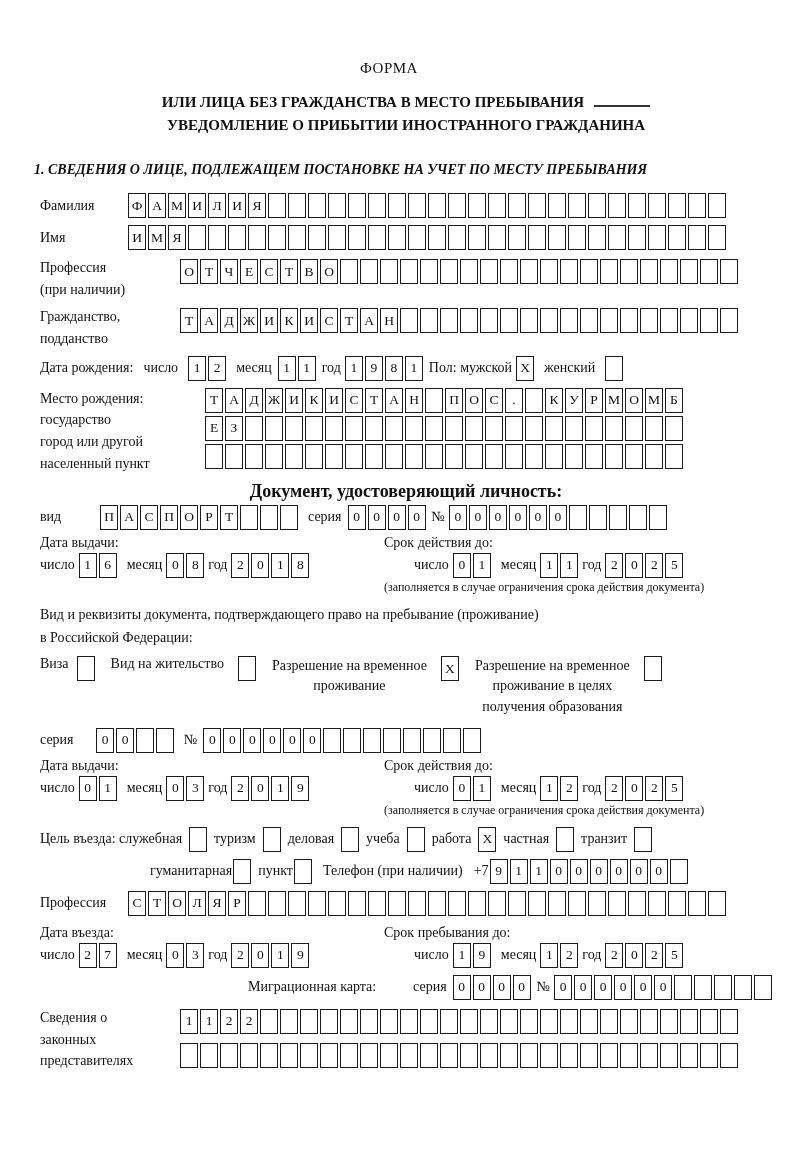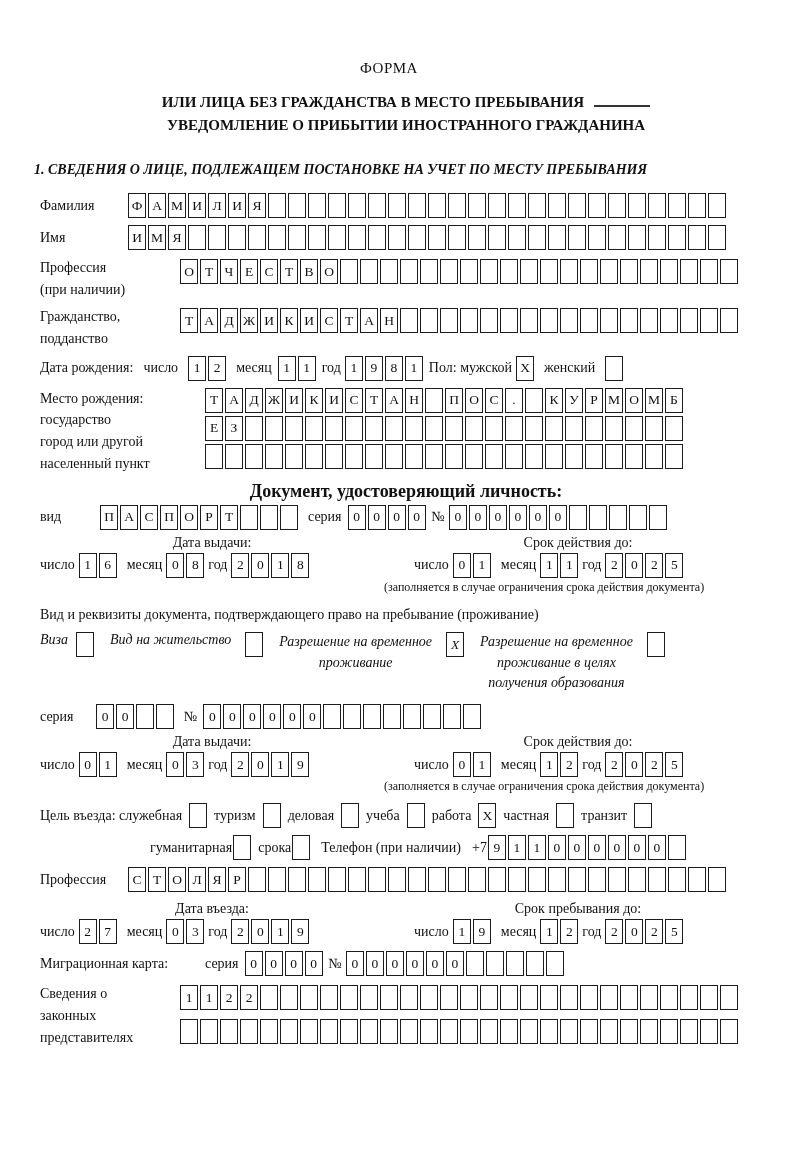--- a/index.html
+++ b/index.html
@@ -30,25 +30,25 @@
     font-size:13.5px;flex:0 0 auto;background:#fff;
   }
   .ml6{margin-left:6px;} .ml10{margin-left:10px;} .ml4{margin-left:4px;}
   .stackrow{display:flex;align-items:flex-start;margin-top:6px;}
   .stack-lines{line-height:1.55;}
   .stack-boxes .boxes{margin-bottom:3px;}
   .center-head{font-weight:bold;text-align:center;margin-top:6px;font-size:18px;}
   .two-col{display:flex;align-items:flex-start;margin-top:4px;}
   .col-l{flex:0 0 47%;}
   .col-r{flex:0 0 53%;}
-  .col-head{text-align:center;margin-bottom:2px;}
+  .col-head{margin-bottom:2px;}
   .date-line{display:flex;align-items:center;gap:4px;}
   .note{font-size:12px;margin-top:2px;white-space:nowrap;}
   .para{margin-top:8px;line-height:1.7;}
-  .cb-row{display:flex;align-items:flex-start;margin-top:6px;gap:10px;font-style:italic;}
+  .cb-row{display:flex;align-items:flex-start;margin-top:6px;gap:10px;}
   .cb-item{display:flex;align-items:flex-start;gap:8px;}
   .cb-label-multi{text-align:center;line-height:1.45;}
   .indent120{margin-left:110px;}
 </style>
 </head>
 <body>
 
 <div class="page">
 
   <div class="forma">ФОРМА</div>
@@ -406,20 +406,21 @@
             <span class="cell">2</span>
             <span class="cell">5</span>
           </span>
       </div>
       <div class="note">(заполняется в случае ограничения срока действия документа)</div>
     </div>
   </div>
 
   <div class="para">
     <div>Вид и реквизиты документа, подтверждающего право на пребывание (проживание)</div>
+    <div>в Российской Федерации:</div>
   </div>
 
   <div class="cb-row">
     <span class="cb-item">
       <span>Виза</span>
       <span class="boxes">
           <span class="cell"></span>
         </span>
     </span>
     <span class="cb-item ml6">
@@ -553,21 +554,21 @@
     <span class="boxes">
         <span class="cell"></span>
       </span>
   </div>
 
   <div class="row indent120" style="gap:1px;">
     <span>гуманитарная</span>
     <span class="boxes">
         <span class="cell"></span>
       </span>
-    <span class="ml6">срока</span>
+    <span class="ml6">пункт</span>
     <span class="boxes">
         <span class="cell"></span>
       </span>
     <span class="ml10">Телефон (при наличии)</span>
     <span class="ml10">+7</span>
     <span class="boxes">
         <span class="cell">9</span>
         <span class="cell">1</span>
         <span class="cell">1</span>
         <span class="cell">0</span>
@@ -656,21 +657,21 @@
         <span class="boxes">
             <span class="cell">2</span>
             <span class="cell">0</span>
             <span class="cell">2</span>
             <span class="cell">5</span>
           </span>
       </div>
     </div>
   </div>
 
-  <div class="row" style="margin-top:6px;">
+  <div class="row" style="margin-top:6px;justify-content:flex-end;">
     <span class="lbl" style="width:165px;">Миграционная карта:</span>
     <span>серия</span>
     <span class="boxes ml6">
         <span class="cell">0</span>
         <span class="cell">0</span>
         <span class="cell">0</span>
         <span class="cell">0</span>
       </span>
     <span class="ml6">№</span>
     <span class="boxes ml4">

